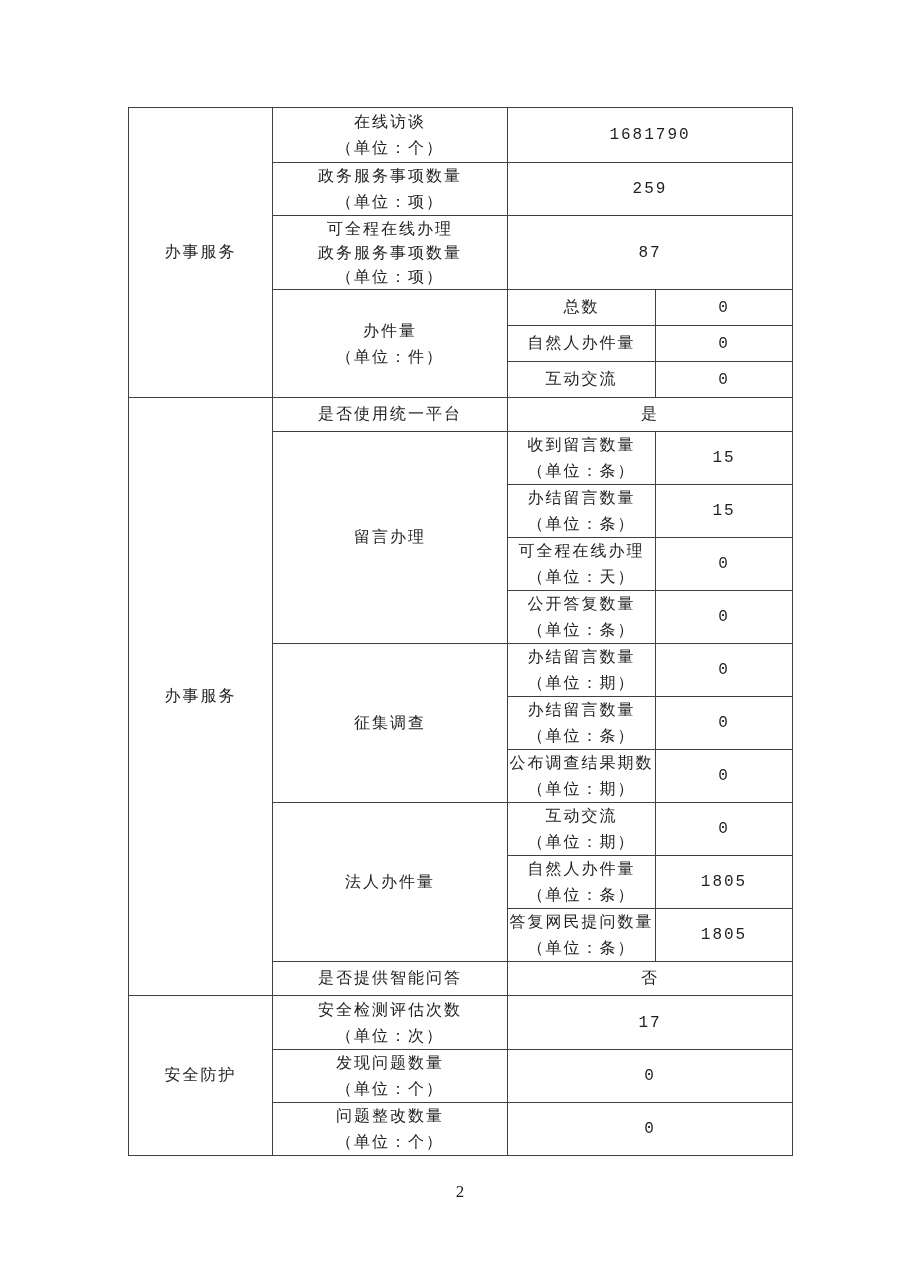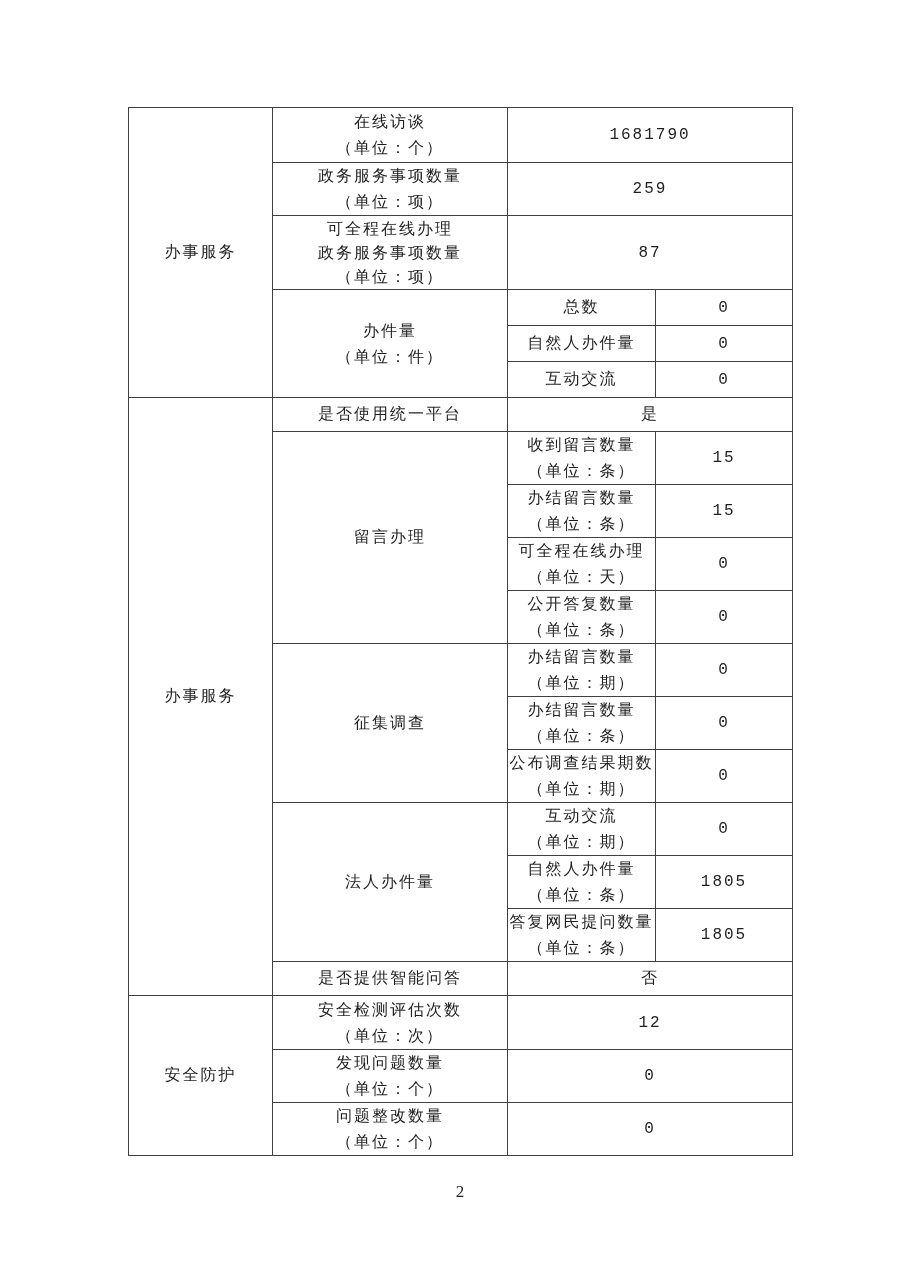--- a/index.html
+++ b/index.html
@@ -206,21 +206,21 @@
     </tr>
 
     <tr style="height:54px">
       <td class="cat" rowspan="3">
         <span>安全防护</span>
       </td>
       <td>
         <div class="ln">安全检测评估次数</div>
         <div class="ln">（单位：次）</div>
       </td>
-      <td class="val" colspan="2">12</td>
+      <td class="val" colspan="2">17</td>
     </tr>
     <tr style="height:53px">
       <td>
         <div class="ln">发现问题数量</div>
         <div class="ln">（单位：个）</div>
       </td>
       <td class="val" colspan="2">0</td>
     </tr>
     <tr style="height:53px">
       <td>

